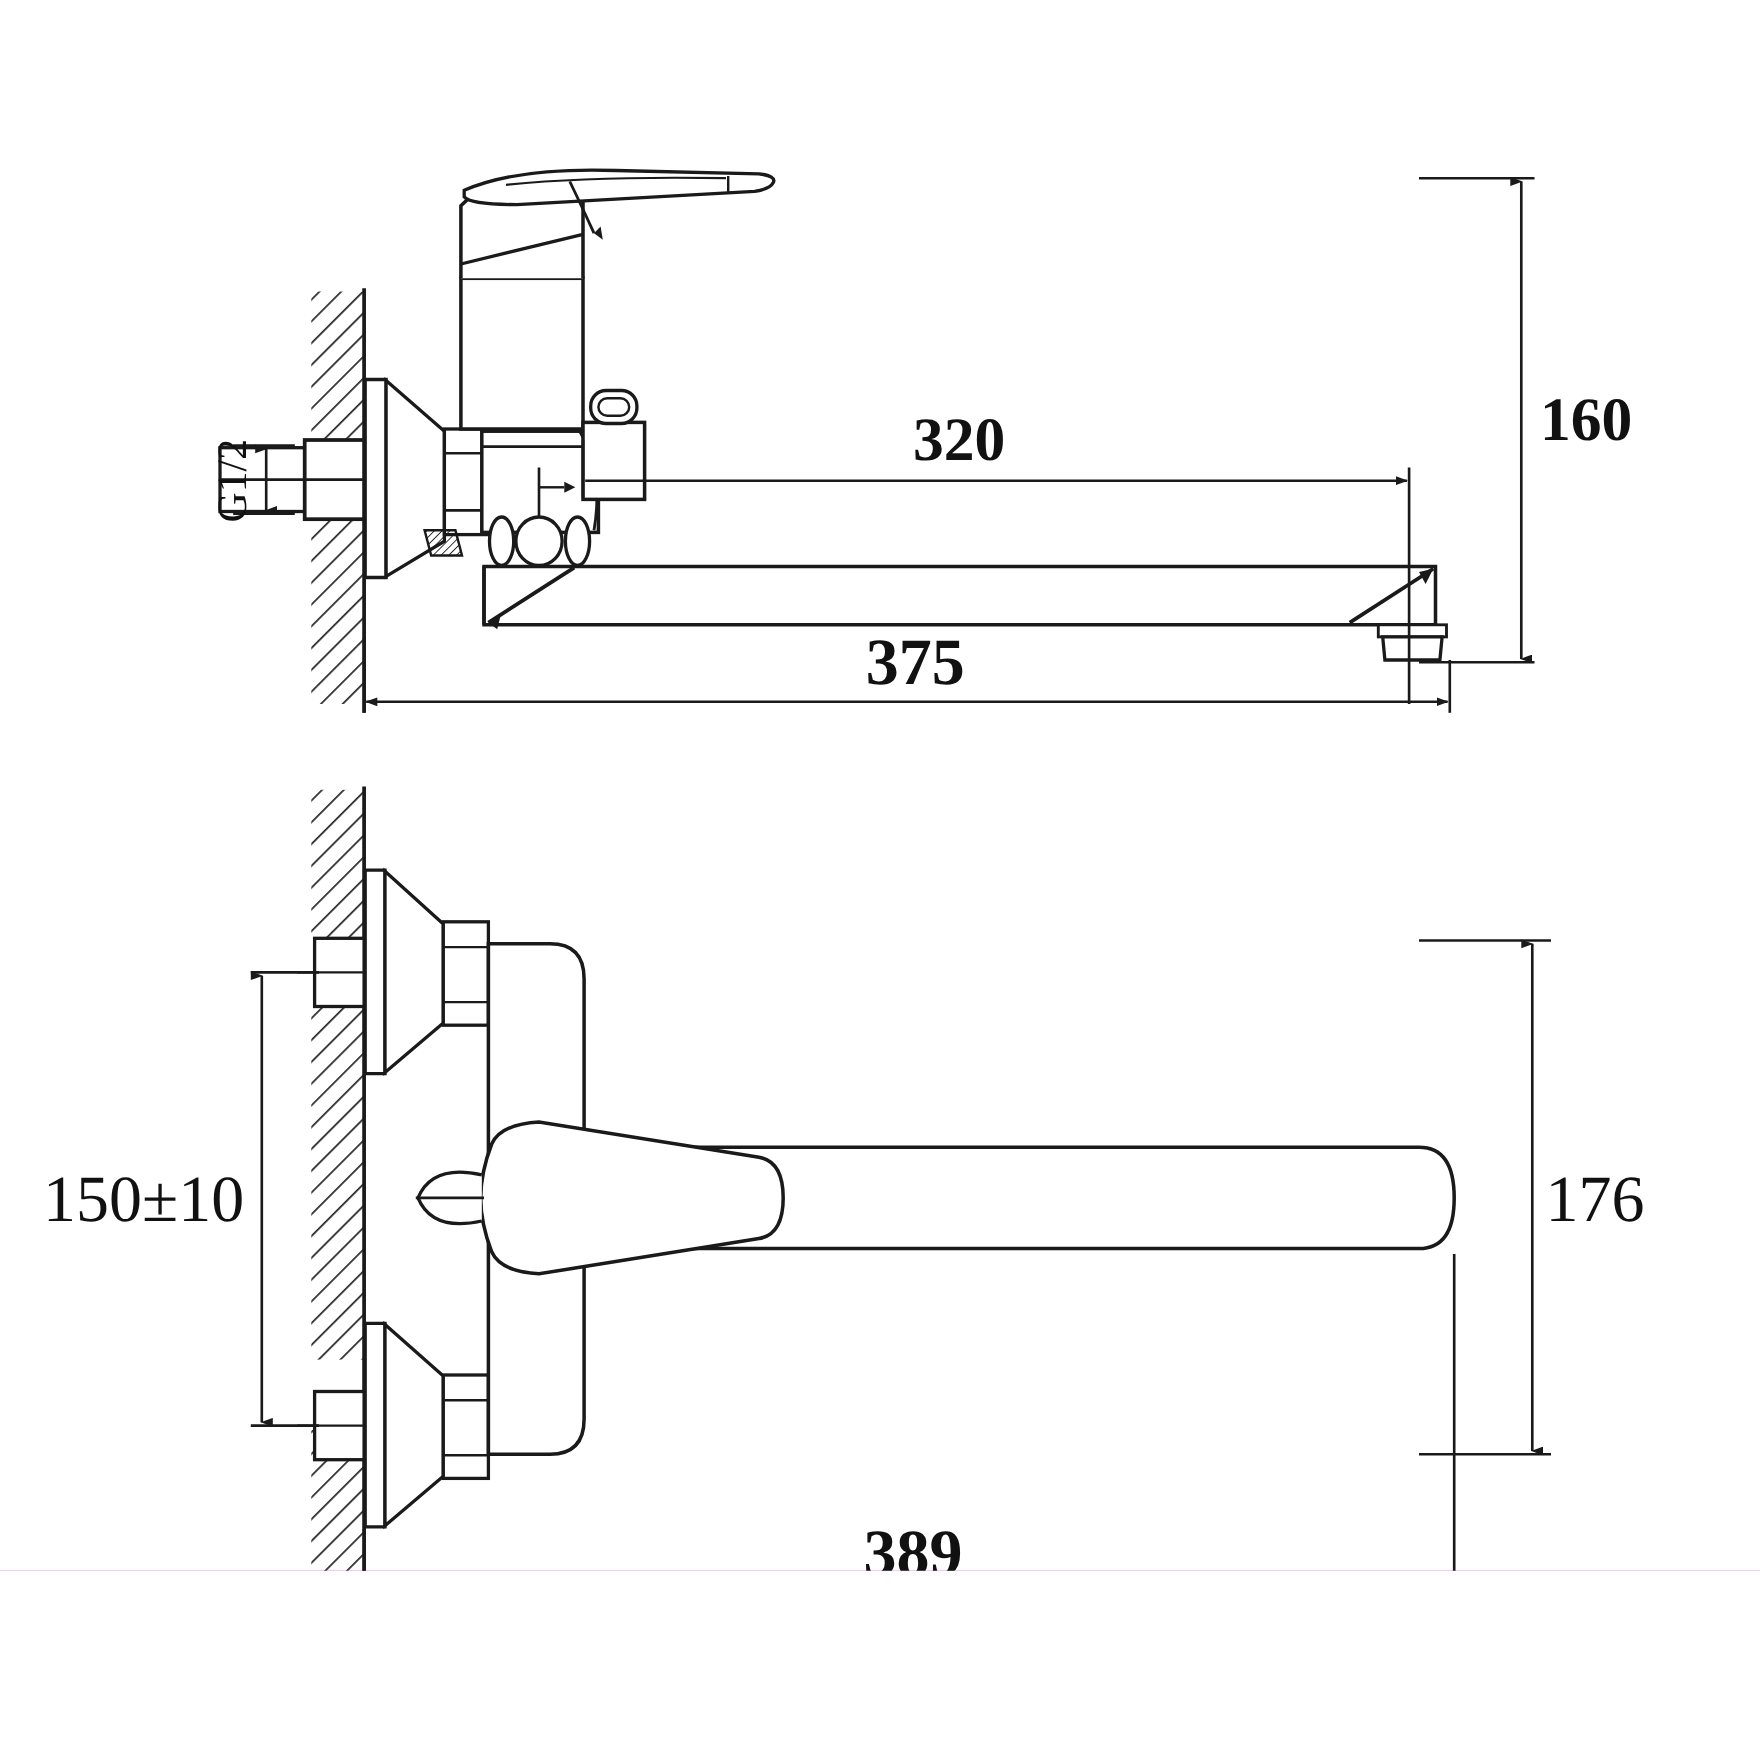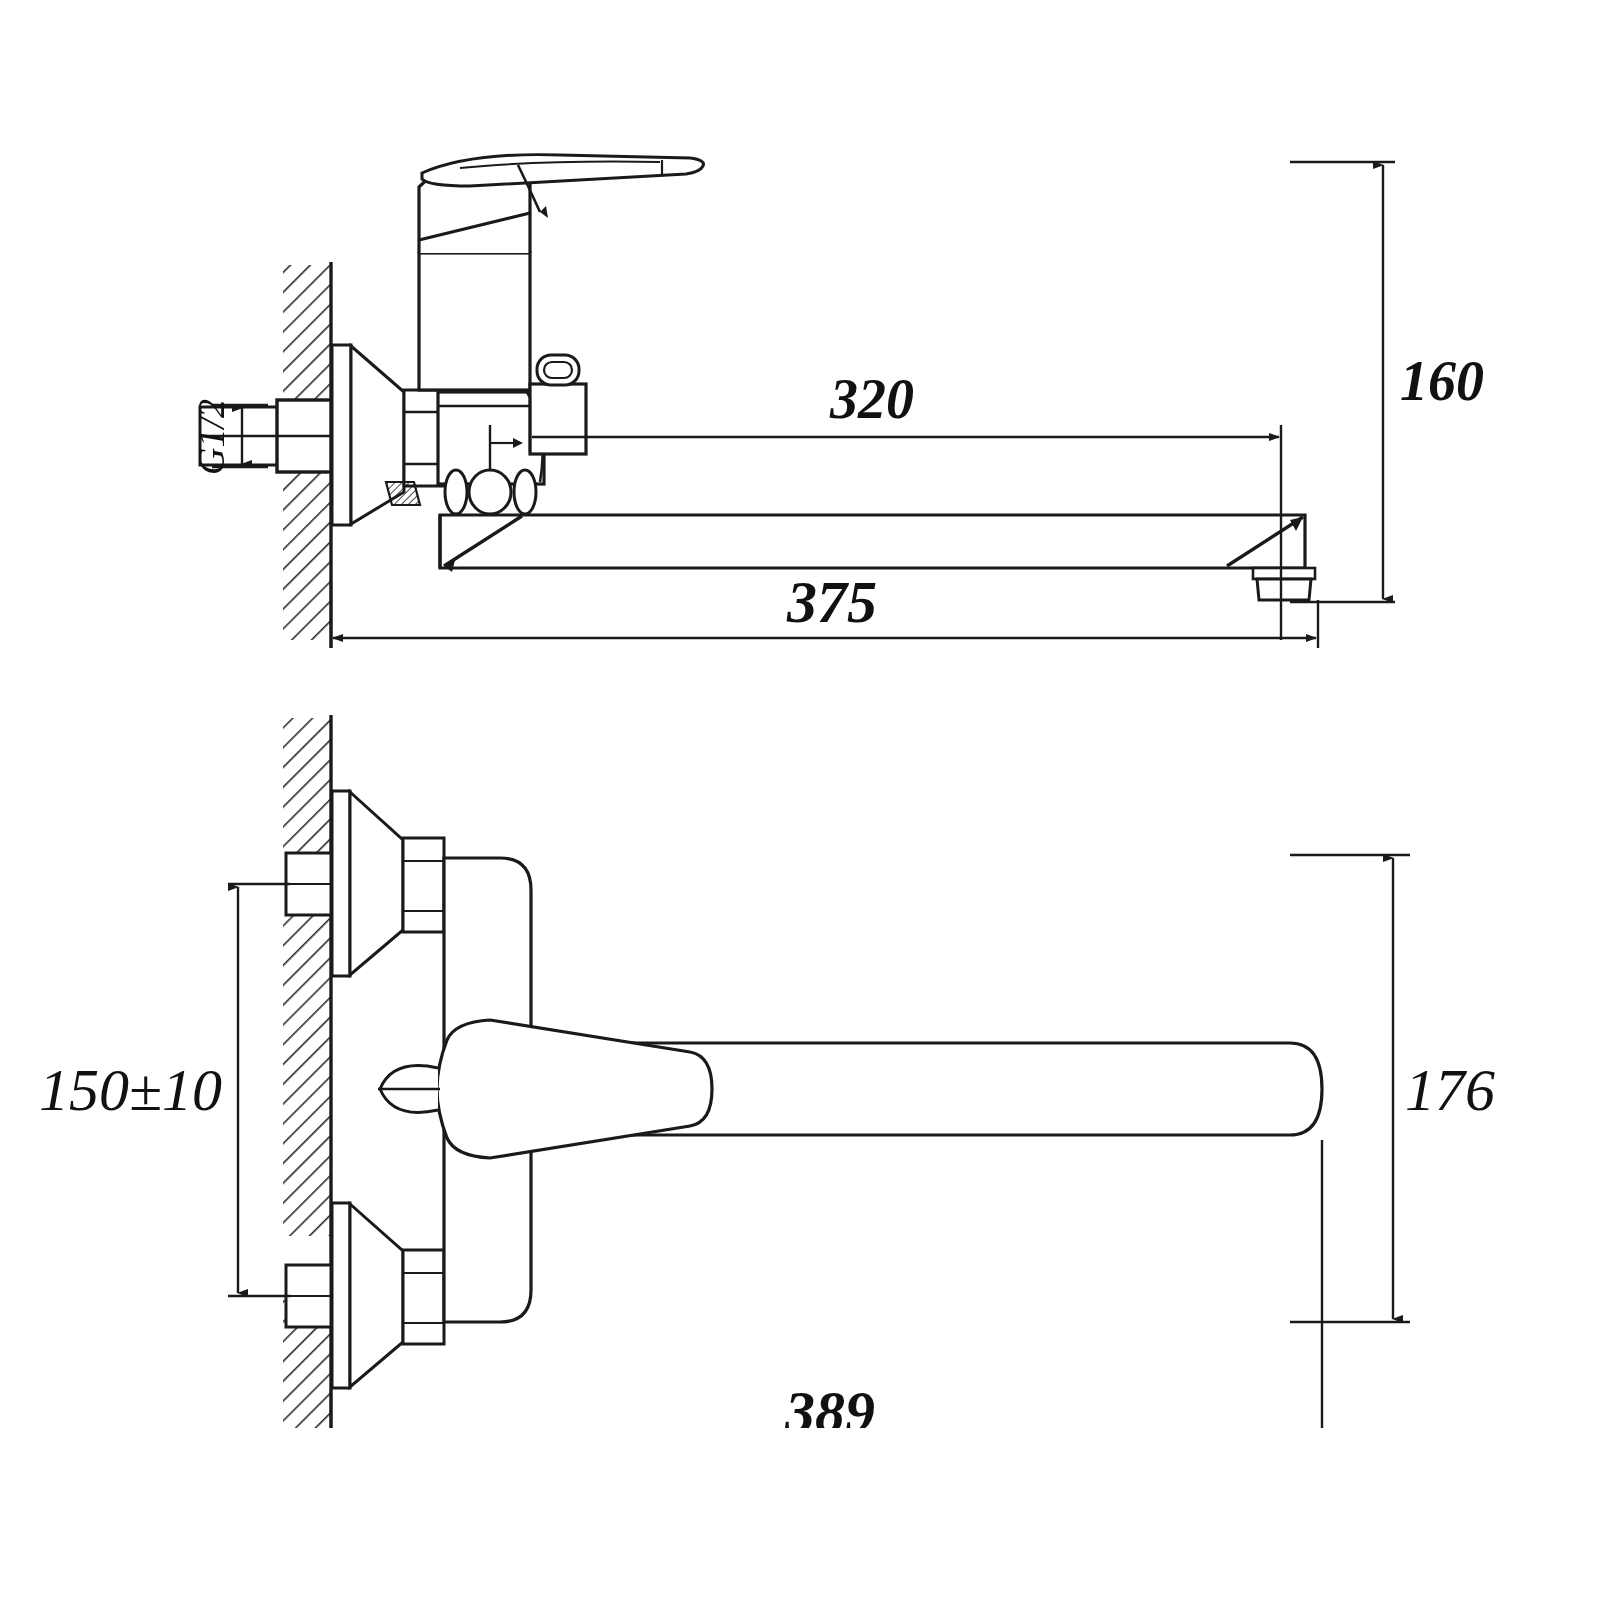--- a/index.html
+++ b/index.html
@@ -1,18 +1,18 @@
 <!DOCTYPE html>
 <html><head>
 <meta charset="utf-8">
 <title>Faucet Technical Drawing</title>
 <style>
   html,body{margin:0;padding:0;background:#ffffff;}
   body{width:1600px;height:1600px;font-family:"Liberation Serif",serif;}
-  #stage{position:relative;width:1600px;height:1428px;background:#a21caf;overflow:hidden;font-style:italic;}
+  #stage{position:relative;width:1600px;height:1428px;background:#a21caf;overflow:hidden;}
   svg{display:block;}
   .dim-label{
     font-family:"Liberation Serif",serif;
     font-weight:700;
     fill:#111111;
   }
   .dim-label-thin{
     font-family:"Liberation Serif",serif;
     font-weight:400;
     fill:#111111;

